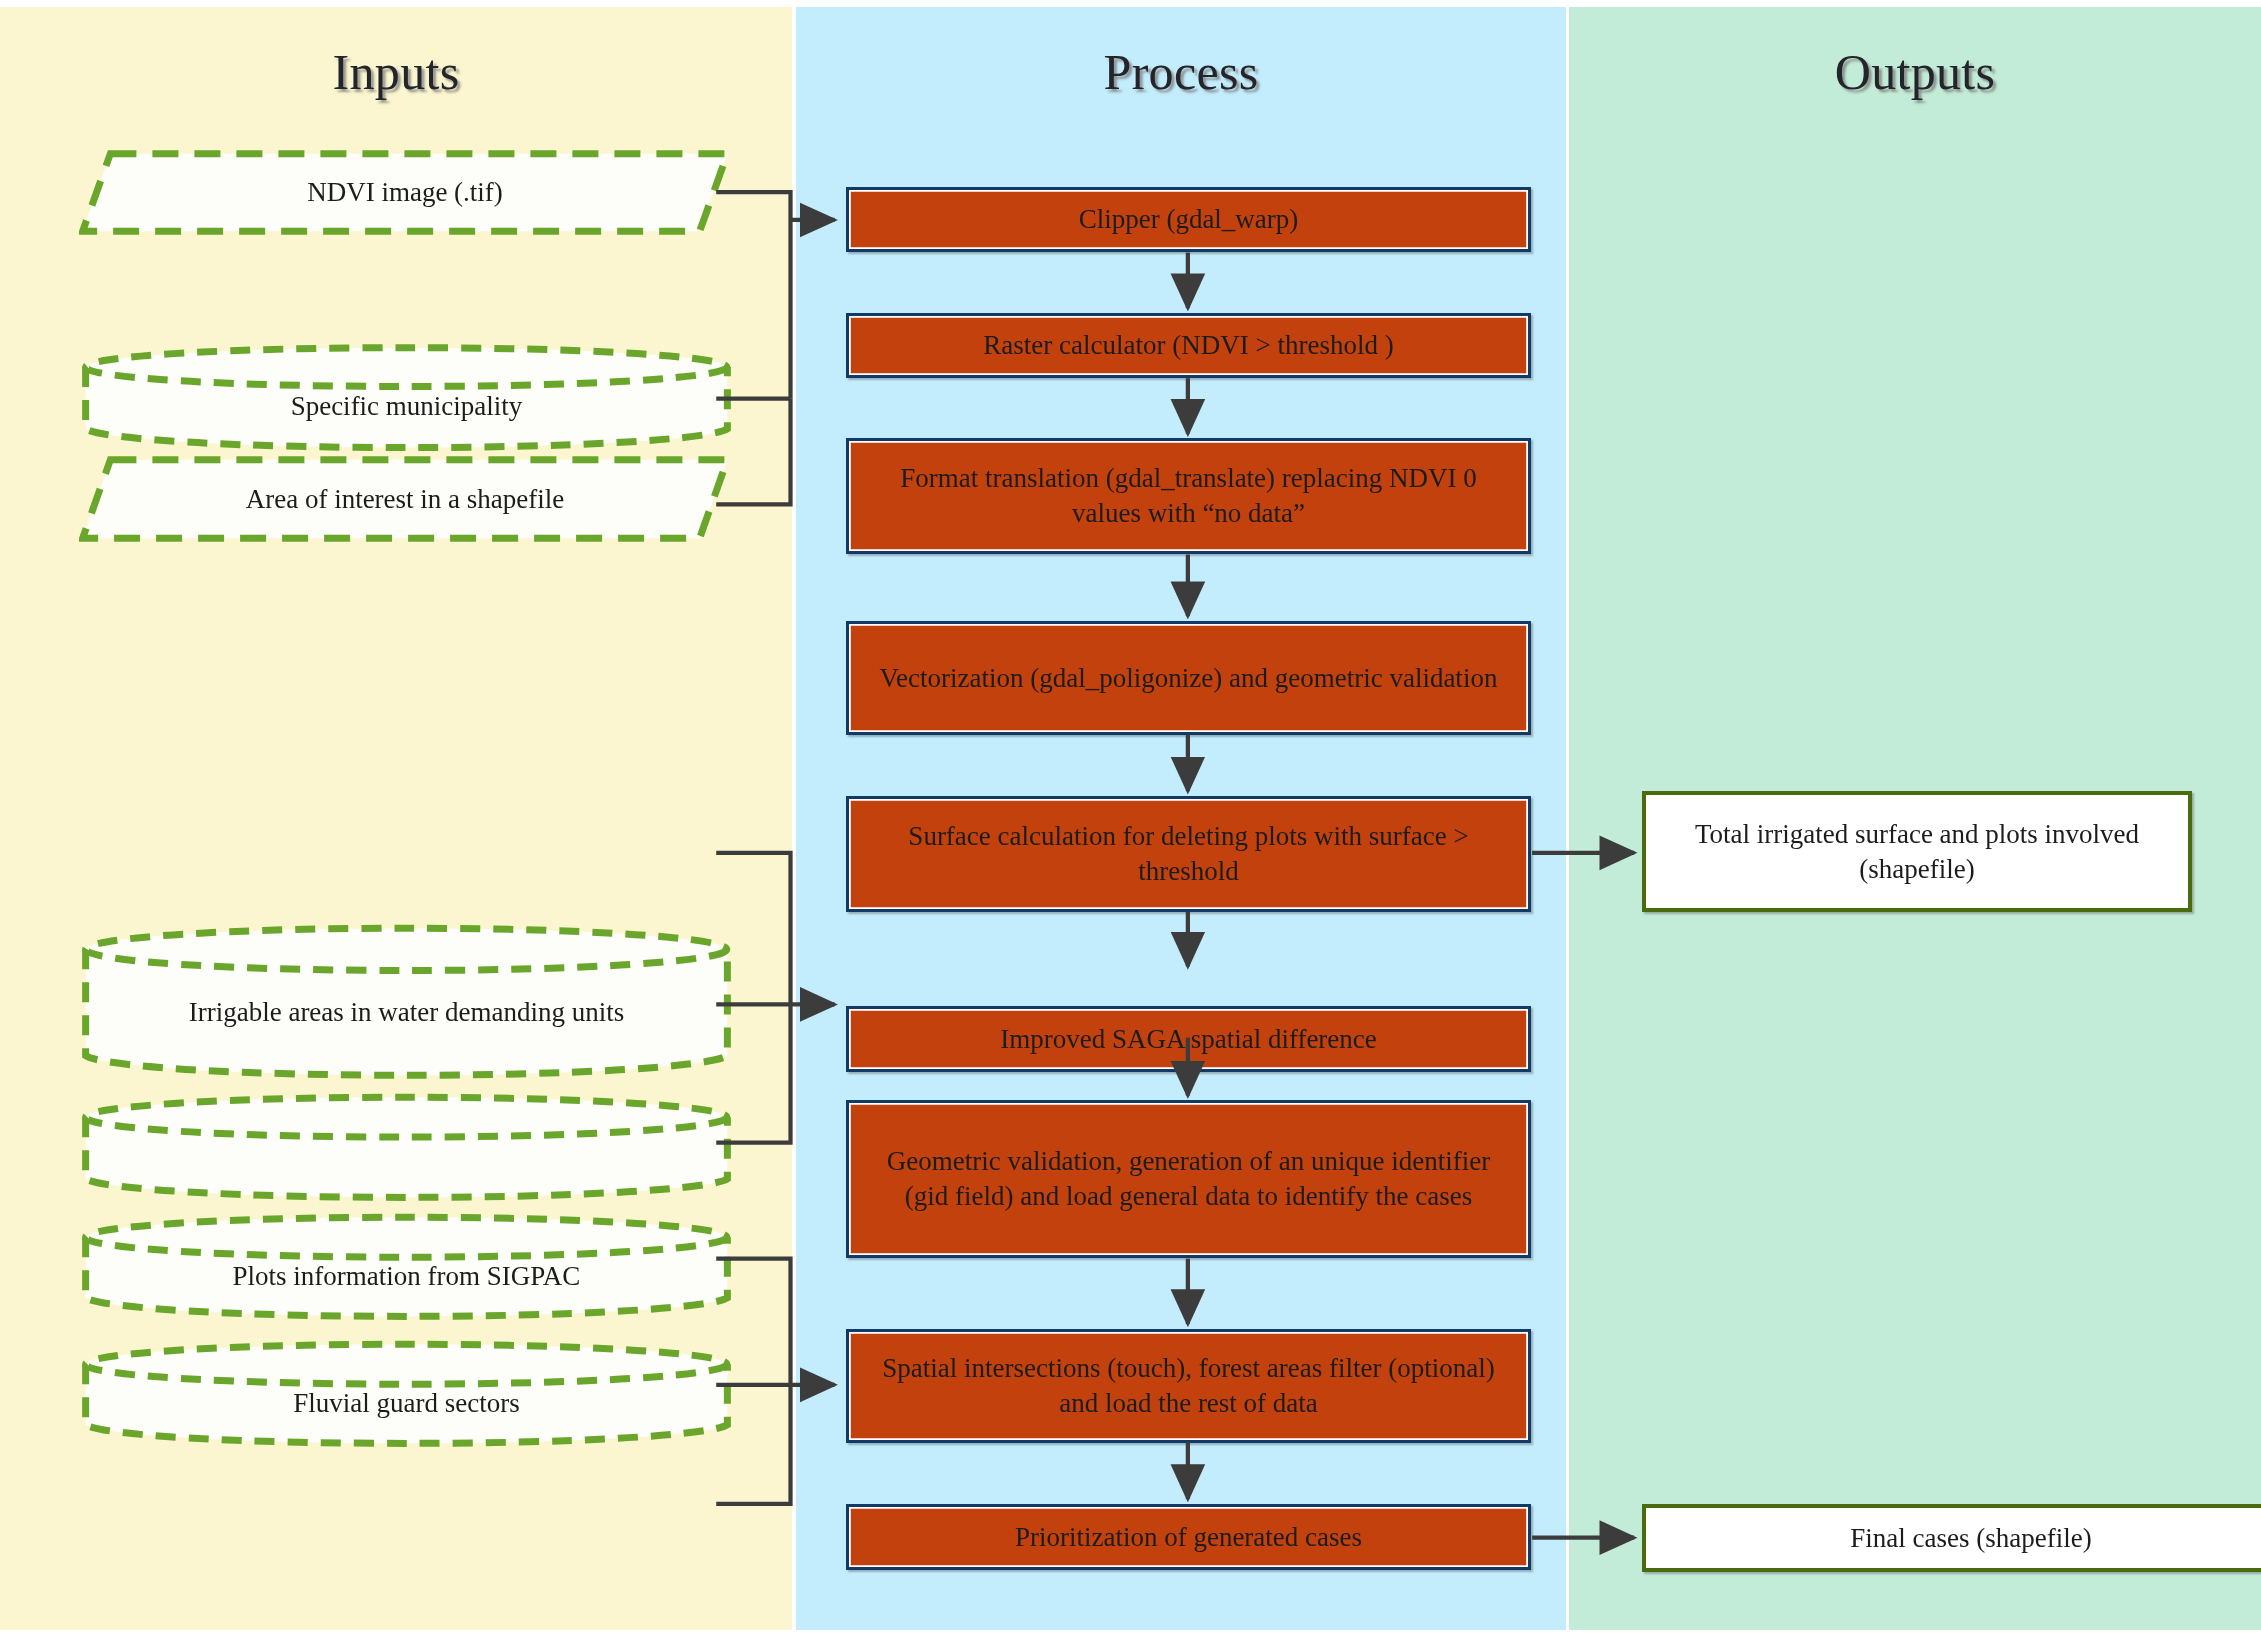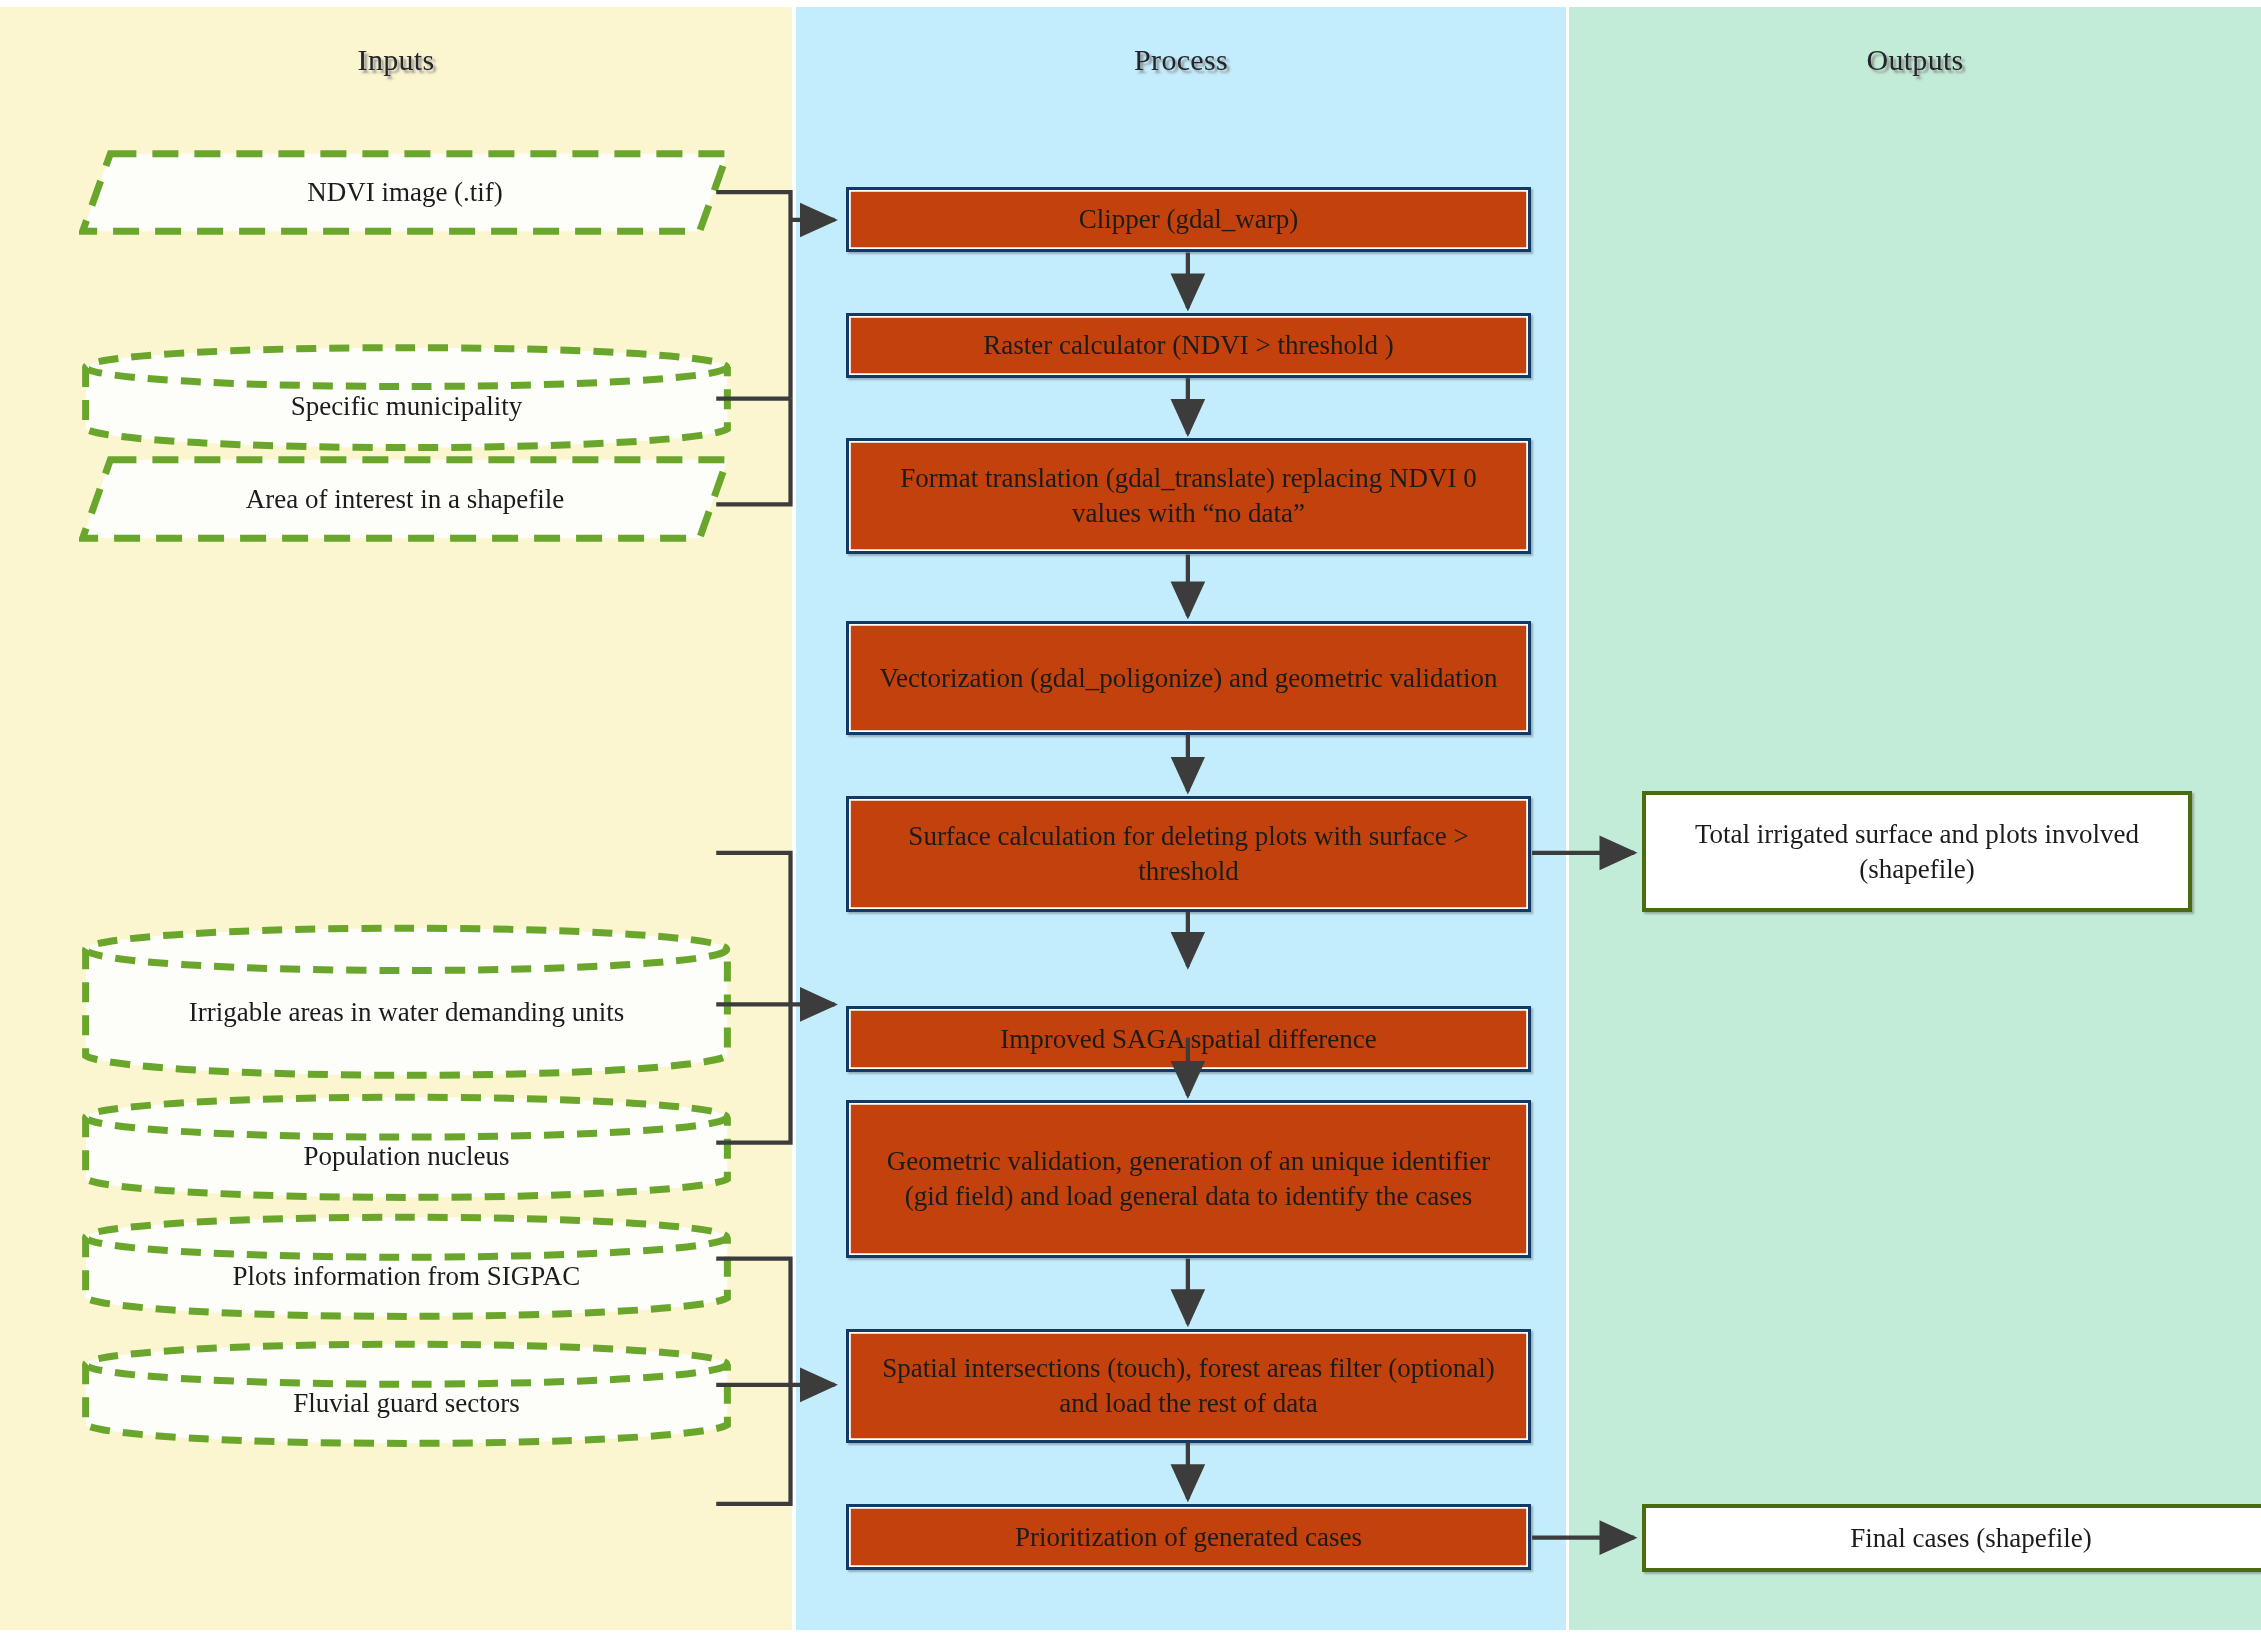--- a/index.html
+++ b/index.html
@@ -8,21 +8,21 @@
 
   
   .band{position:absolute;top:7.2px;height:1623px;}
   #band-inputs {left:0px;    width:792px; background:#fbf6cf;}
   #band-process{left:796px; width:770px; background:#c3ecfc;}
   #band-outputs{left:1569px; width:692px; background:#c2ecd7;}
 
   
   .col-title{
     position:absolute;top:43px;
-    font-size:30px;color:#23252b;letter-spacing:0.3px;
+    font-size:50px;color:#23252b;letter-spacing:0.3px;
     text-align:center;white-space:nowrap;
     text-shadow:3px 3px 2.4px rgba(120,120,120,.75);
   }
   #title-inputs {left:0px;    width:792px;}
   #title-process{left:796px; width:770px;}
   #title-outputs{left:1569px; width:692px;}
 
   
   .node-text{
     position:absolute;left:0;right:0;
@@ -104,21 +104,20 @@
       <ellipse cx="537" cy="42" rx="531" ry="35" fill="#fdfdfa" stroke="#6aa62c" stroke-width="7" stroke-dasharray="20 13" vector-effect="non-scaling-stroke"></ellipse>
     </svg>
     <div class="node-text" style="top:20.5px;">Irrigable areas in water demanding units</div>
   </div>
 
   <div class="cyl" style="left:82px;top:1093px;width:649px;height:110px;">
     <svg viewBox="0 0 1075 182" preserveAspectRatio="none">
       <path d="M6,40 L6,142 A 534 34 0 0 0 1069,142 L1069,40" fill="#fdfdfa" stroke="#6aa62c" stroke-width="7" stroke-dasharray="20 13" vector-effect="non-scaling-stroke"></path>
       <ellipse cx="537" cy="40" rx="531" ry="33" fill="#fdfdfa" stroke="#6aa62c" stroke-width="7" stroke-dasharray="20 13" vector-effect="non-scaling-stroke"></ellipse>
     </svg>
-    <div class="node-text" style="top:17px;">Population nucleus</div>
   </div>
 
   <div class="cyl" style="left:82px;top:1213px;width:649px;height:109px;">
     <svg viewBox="0 0 1075 180" preserveAspectRatio="none">
       <path d="M6,40 L6,140 A 534 34 0 0 0 1069,140 L1069,40" fill="#fdfdfa" stroke="#6aa62c" stroke-width="7" stroke-dasharray="20 13" vector-effect="non-scaling-stroke"></path>
       <ellipse cx="537" cy="40" rx="531" ry="33" fill="#fdfdfa" stroke="#6aa62c" stroke-width="7" stroke-dasharray="20 13" vector-effect="non-scaling-stroke"></ellipse>
     </svg>
     <div class="node-text" style="top:17px;">Plots information from SIGPAC</div>
   </div>
 

